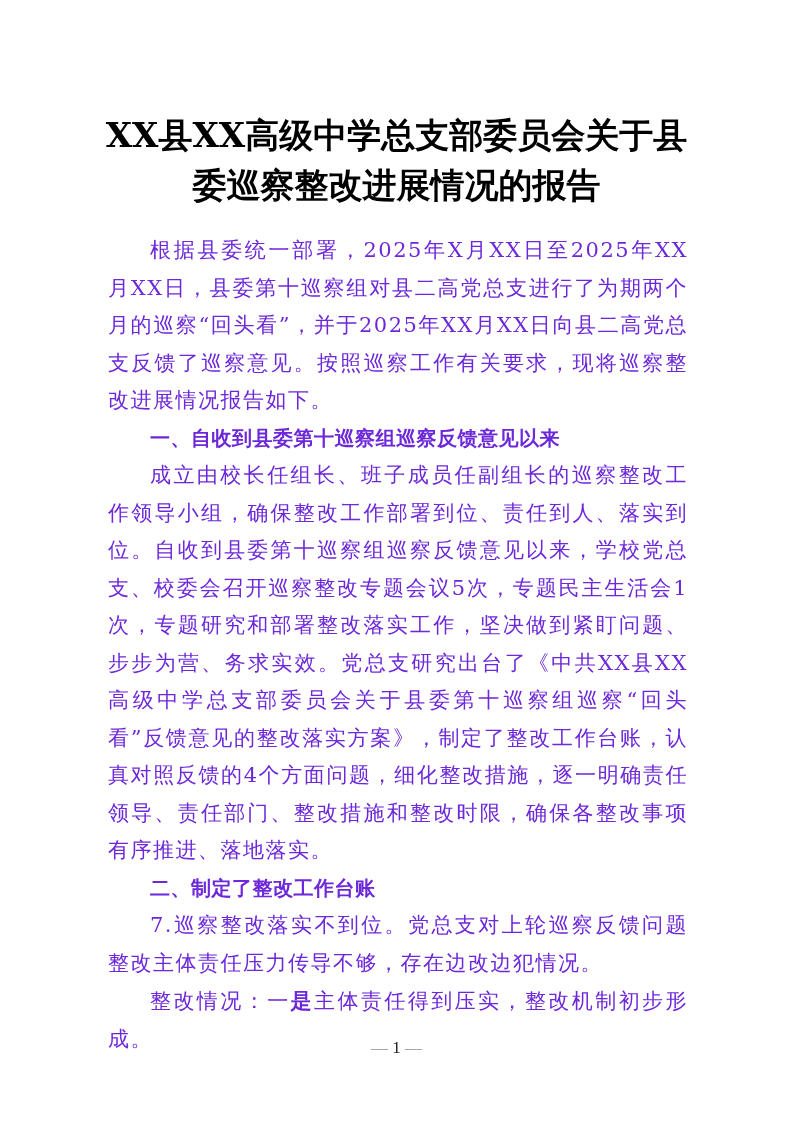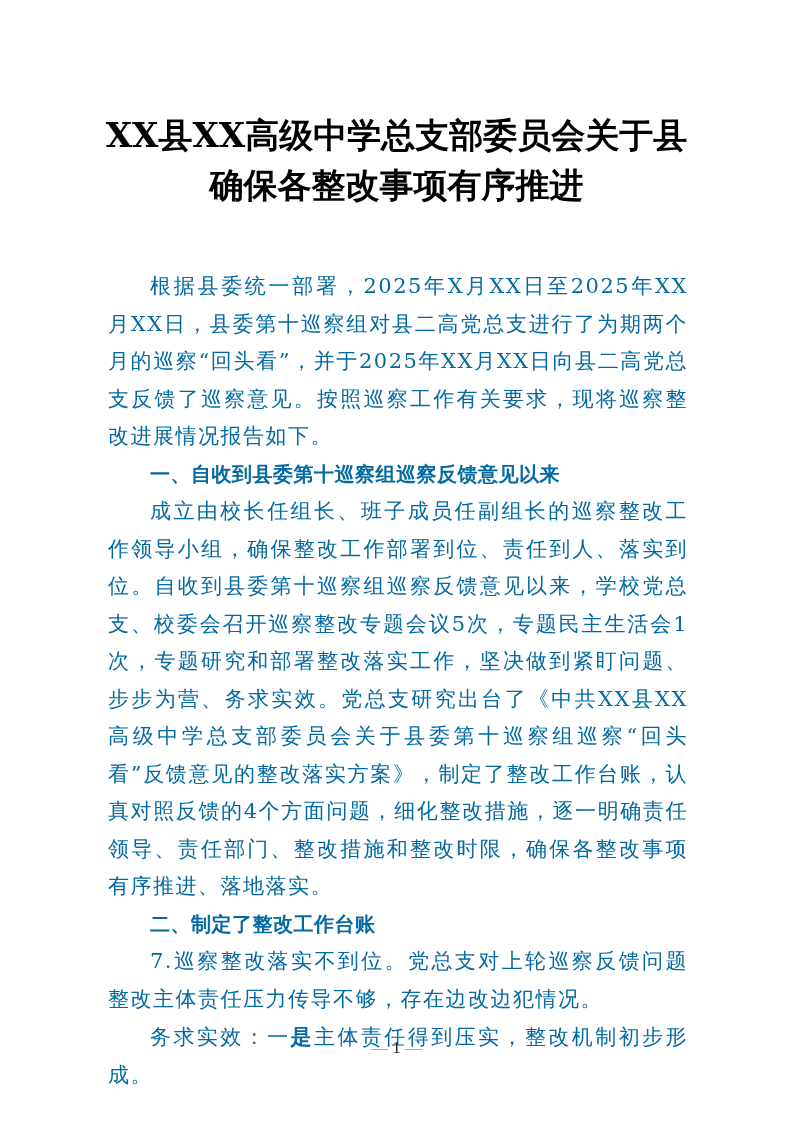--- a/index.html
+++ b/index.html
@@ -6,48 +6,48 @@
   body { width: 793px; height: 1122px; position: relative; overflow: hidden; color: #111; }
   .page { position: absolute; left: 0; top: 0; width: 736px; height: 1122px; background: #fff; text-decoration: underline; }
   .title {
     position: absolute; left: 100px; width: 593px; top: 110px;
     text-align: center; font-family: "DejaVu Serif", serif; font-weight: bold;
     font-size: 34px; line-height: 50px; letter-spacing: 0px; color: #000;
   }
   .body {
     position: absolute; left: 108px; width: 580px; top: 232px;
     font-family: "DejaVu Serif", serif; font-size: 21px; line-height: 37.5px;
-    letter-spacing: 1.5px; text-align: justify; color: #0369a1; margin-top: 36px;
+    letter-spacing: 1.5px; text-align: justify; color: #6d28d9;
   }
   .p { margin: 0; text-indent: 42px; }
   .h1 { margin: 0; text-indent: 42px; font-family: "DejaVu Sans", sans-serif; font-weight: bold; font-size: 20px; letter-spacing: 0.5px; }
   .h2 { margin: 0; text-indent: 42px; font-family: "DejaVu Sans", sans-serif; font-size: 20px; letter-spacing: 0.5px; }
   .bold { font-weight: bold; }
   .footer {
     position: absolute; left: 0; width: 793px; top: 1038px; text-align: center;
     font-family: "Liberation Serif", serif; font-size: 17px; color: #222;
   }
   .dash { color: #999; }
 </style>
 </head>
 <body>
 
 <div class="page">
   <div class="title">
     <div>XX县XX高级中学总支部委员会关于县</div>
-    <div>确保各整改事项有序推进</div>
+    <div>委巡察整改进展情况的报告</div>
   </div>
 
   <div class="body">
     <p class="p">根据县委统一部署，2025年X月XX日至2025年XX月XX日，县委第十巡察组对县二高党总支进行了为期两个月的巡察“回头看”，并于2025年XX月XX日向县二高党总支反馈了巡察意见。按照巡察工作有关要求，现将巡察整改进展情况报告如下。</p>
     <p class="h1">一、自收到县委第十巡察组巡察反馈意见以来</p>
     <p class="p">成立由校长任组长、班子成员任副组长的巡察整改工作领导小组，确保整改工作部署到位、责任到人、落实到位。自收到县委第十巡察组巡察反馈意见以来，学校党总支、校委会召开巡察整改专题会议5次，专题民主生活会1次，专题研究和部署整改落实工作，坚决做到紧盯问题、步步为营、务求实效。党总支研究出台了《中共XX县XX高级中学总支部委员会关于县委第十巡察组巡察“回头看”反馈意见的整改落实方案》，制定了整改工作台账，认真对照反馈的4个方面问题，细化整改措施，逐一明确责任领导、责任部门、整改措施和整改时限，确保各整改事项有序推进、落地落实。</p>
     <p class="h1">二、制定了整改工作台账</p>
     <p class="p">7.巡察整改落实不到位。党总支对上轮巡察反馈问题整改主体责任压力传导不够，存在边改边犯情况。</p>
-    <p class="p"><span>务求实效：一</span><span class="bold">是</span><span>主体责任得到压实，整改机制初步形成。</span></p>
+    <p class="p"><span>整改情况：一</span><span class="bold">是</span><span>主体责任得到压实，整改机制初步形成。</span></p>
   </div>
 
   <div class="footer">
     <span class="dash">—</span>
     <span>1</span>
     <span class="dash">—</span>
   </div>
 </div>
 
 </body></html>

